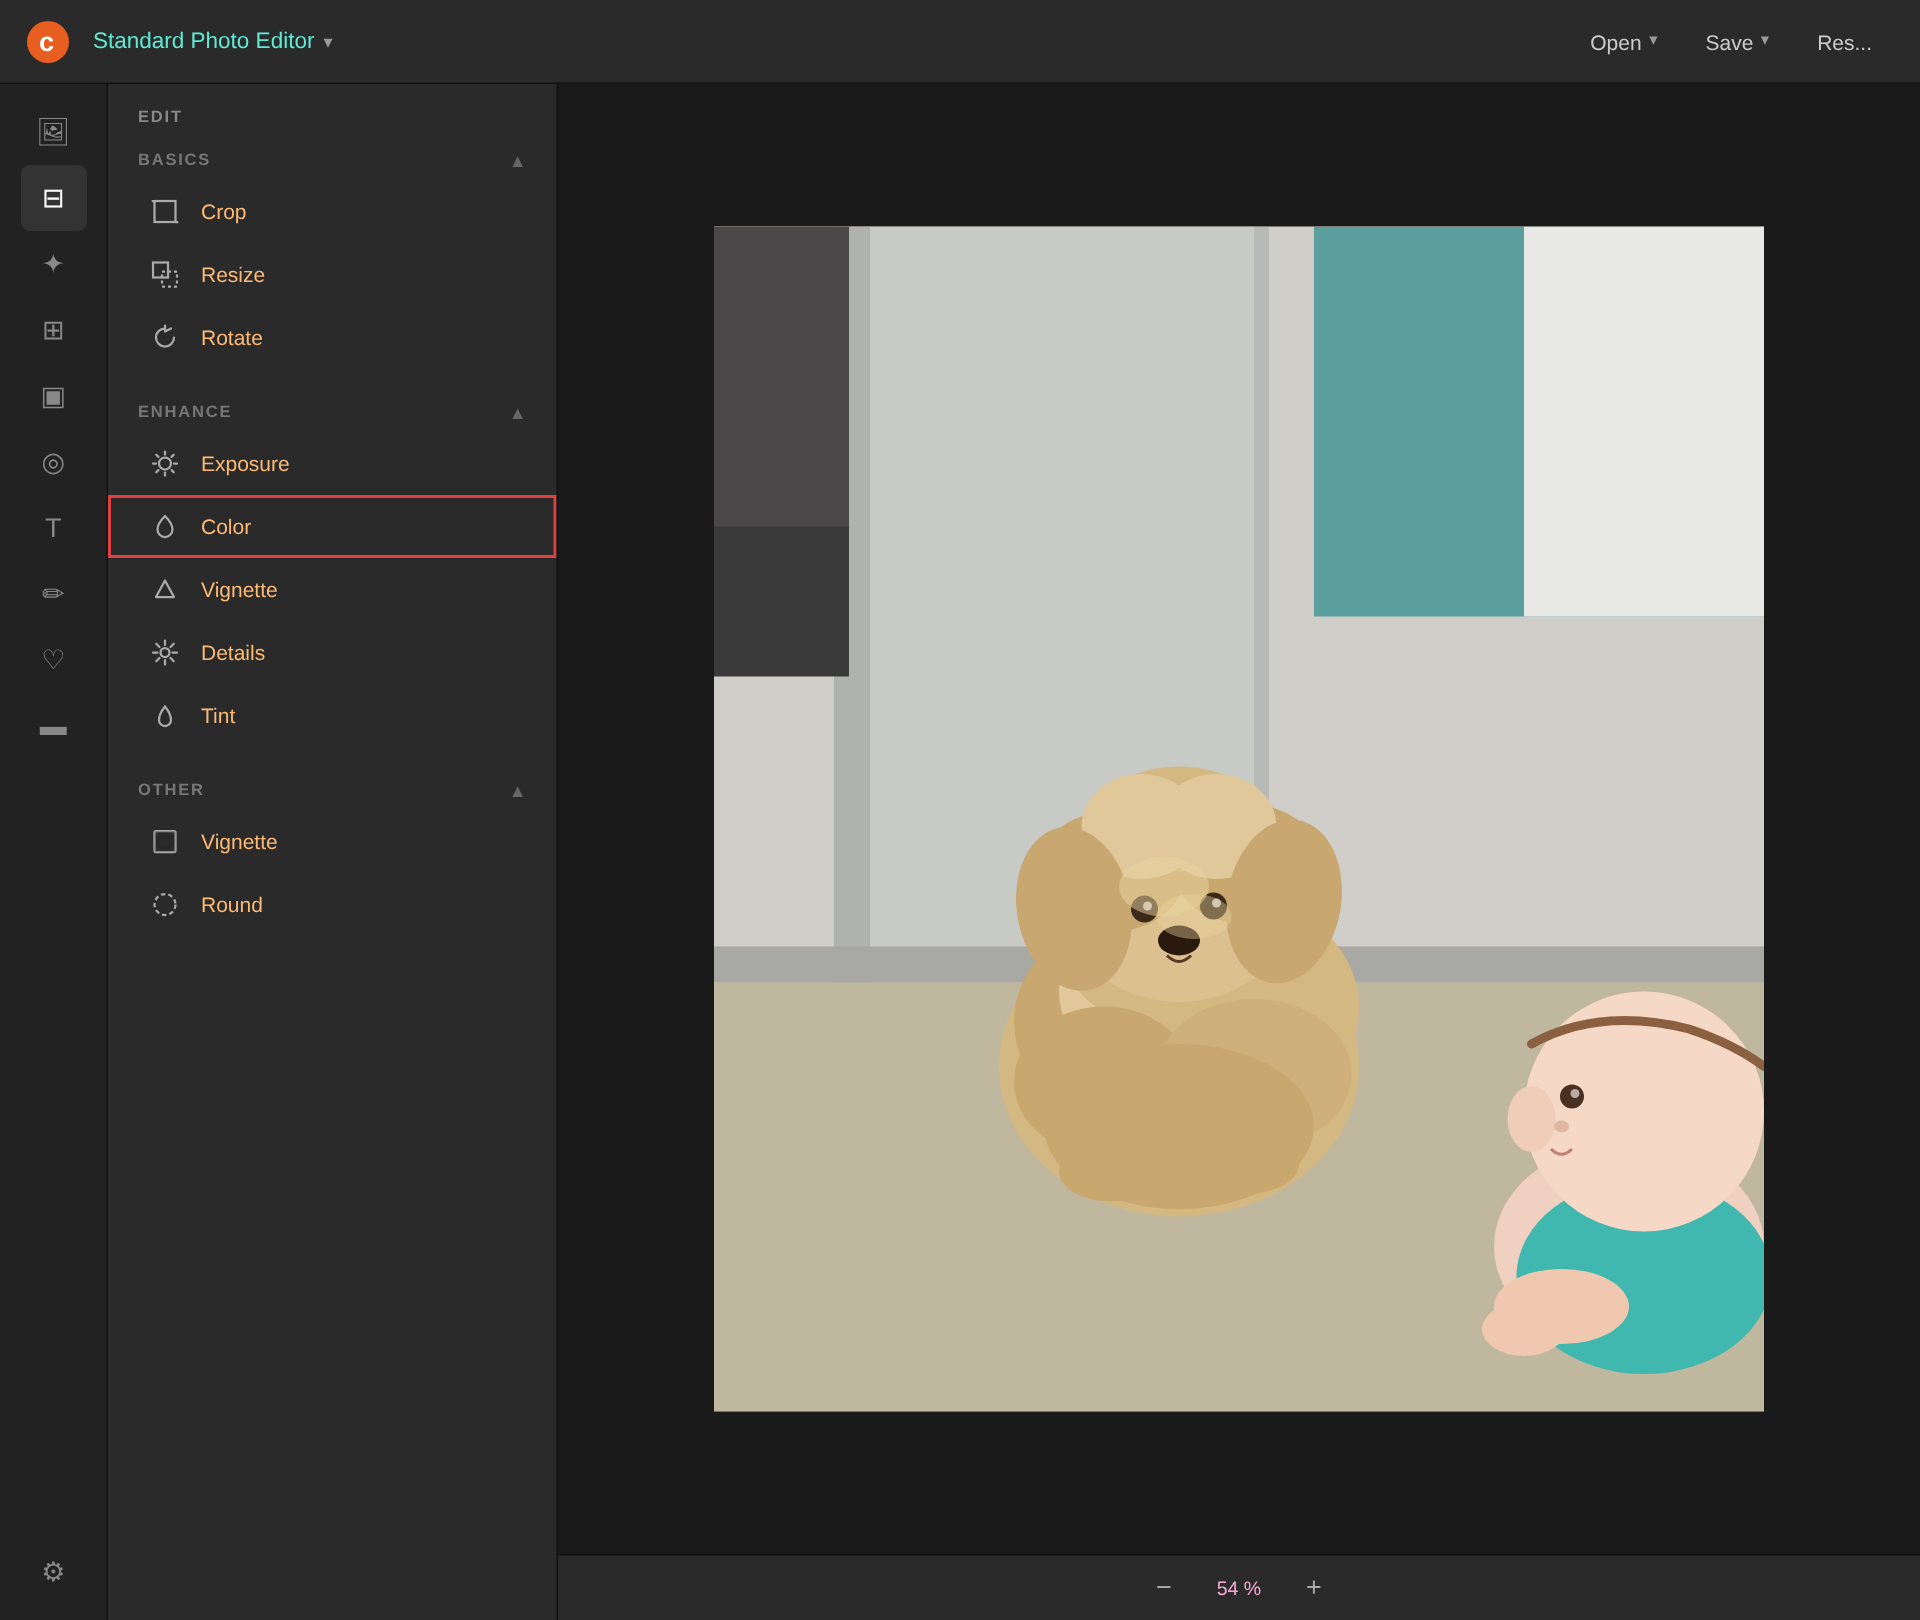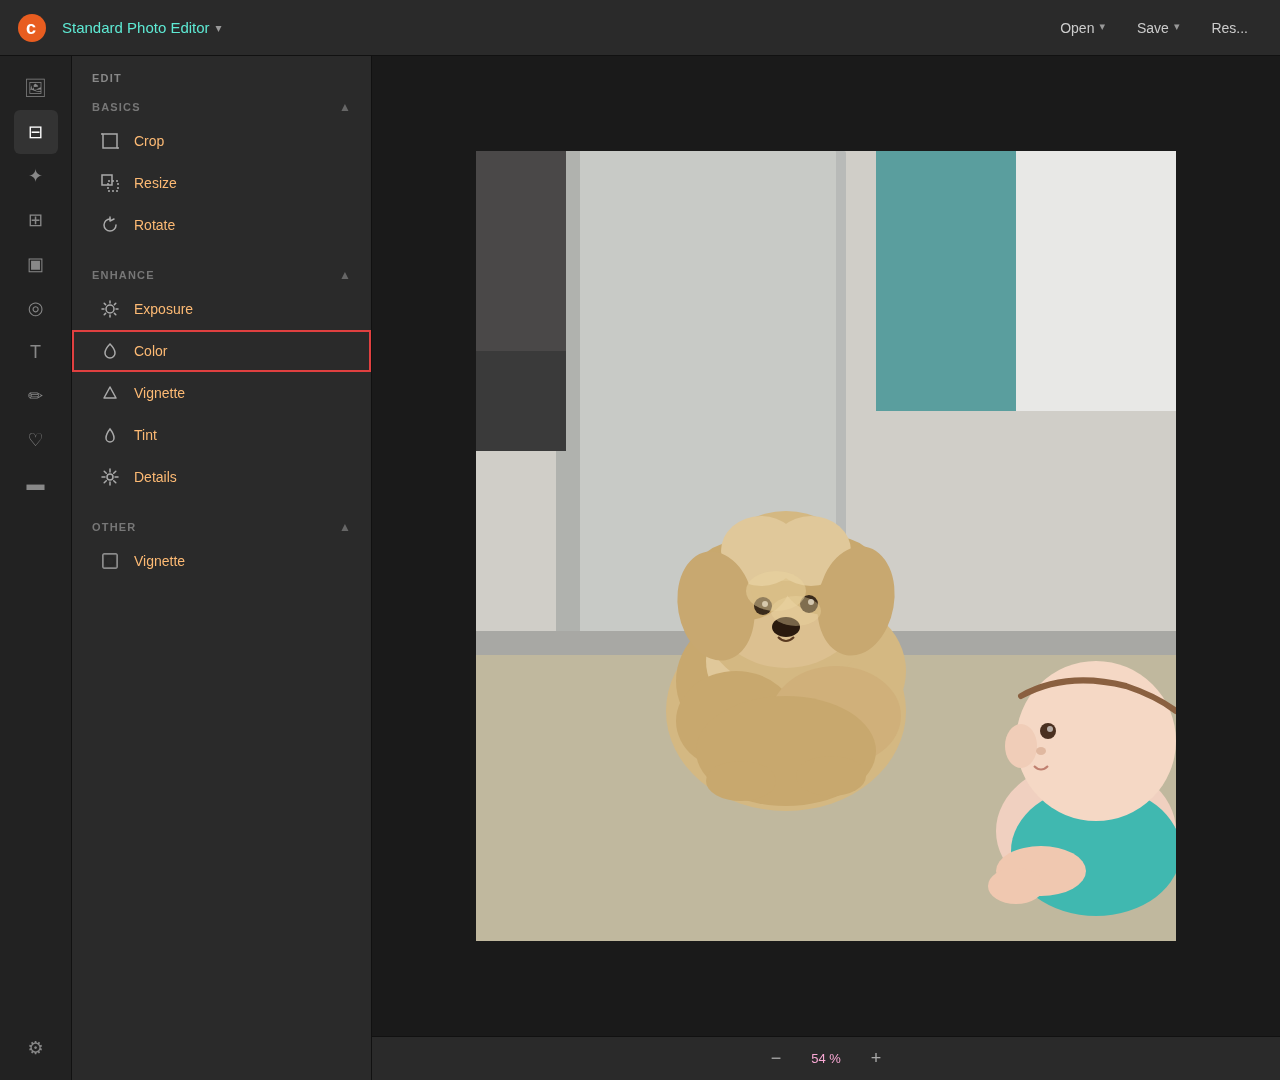--- a/index.html
+++ b/index.html
@@ -364,42 +364,42 @@
             <polygon points="9,3 15,14 3,14" stroke="#aaa" stroke-width="1.5" fill="none" stroke-linejoin="round"></polygon>
             <line x1="9" y1="7" x2="9" y2="11" stroke="none"></line>
           </svg>
         </div>
         <span class="menu-item-label">Vignette</span>
       </div>
 
       <div class="menu-item">
         <div class="menu-item-icon">
           <svg width="18" height="18" viewBox="0 0 18 18" fill="none">
-            <path d="M9 3 C9 3 5 8 5 12 a4 4 0 0 0 8 0 C13 8 9 3 9 3z" stroke="#aaa" stroke-width="1.5" fill="none"></path>
-          </svg>
-        </div>
-        <span class="menu-item-label">Tint</span>
-      </div>
-
-      <div class="menu-item">
-        <div class="menu-item-icon">
-          <svg width="18" height="18" viewBox="0 0 18 18" fill="none">
             <circle cx="9" cy="9" r="3" stroke="#aaa" stroke-width="1.5" fill="none"></circle>
             <line x1="9" y1="1" x2="9" y2="4" stroke="#aaa" stroke-width="1.5" stroke-linecap="round"></line>
             <line x1="9" y1="14" x2="9" y2="17" stroke="#aaa" stroke-width="1.5" stroke-linecap="round"></line>
             <line x1="1" y1="9" x2="4" y2="9" stroke="#aaa" stroke-width="1.5" stroke-linecap="round"></line>
             <line x1="14" y1="9" x2="17" y2="9" stroke="#aaa" stroke-width="1.5" stroke-linecap="round"></line>
             <line x1="3.2" y1="3.2" x2="5.3" y2="5.3" stroke="#aaa" stroke-width="1.5" stroke-linecap="round"></line>
             <line x1="12.7" y1="12.7" x2="14.8" y2="14.8" stroke="#aaa" stroke-width="1.5" stroke-linecap="round"></line>
             <line x1="14.8" y1="3.2" x2="12.7" y2="5.3" stroke="#aaa" stroke-width="1.5" stroke-linecap="round"></line>
             <line x1="5.3" y1="12.7" x2="3.2" y2="14.8" stroke="#aaa" stroke-width="1.5" stroke-linecap="round"></line>
           </svg>
         </div>
         <span class="menu-item-label">Details</span>
       </div>
+
+      <div class="menu-item">
+        <div class="menu-item-icon">
+          <svg width="18" height="18" viewBox="0 0 18 18" fill="none">
+            <path d="M9 3 C9 3 5 8 5 12 a4 4 0 0 0 8 0 C13 8 9 3 9 3z" stroke="#aaa" stroke-width="1.5" fill="none"></path>
+          </svg>
+        </div>
+        <span class="menu-item-label">Tint</span>
+      </div>
     </div>
 
     <div class="section-group">
       <div class="section-title-row">
         <span class="section-title">OTHER</span>
         <span class="section-collapse-icon">▲</span>
       </div>
 
       <div class="menu-item">
         <div class="menu-item-icon">
@@ -410,20 +410,28 @@
               <radialGradient id="vign" cx="50%" cy="50%" r="70%">
                 <stop offset="30%" stop-color="transparent"></stop>
                 <stop offset="100%" stop-color="#555"></stop>
               </radialGradient>
             </defs>
           </svg>
         </div>
         <span class="menu-item-label">Vignette</span>
       </div>
 
+      <div class="menu-item">
+        <div class="menu-item-icon">
+          <svg width="18" height="18" viewBox="0 0 18 18" fill="none">
+            <circle cx="9" cy="9" r="7" stroke="#aaa" stroke-width="1.5" fill="none" stroke-dasharray="3,2"></circle>
+          </svg>
+        </div>
+        <span class="menu-item-label">Round</span>
+      </div>
     </div>
   </div>
 
   <div class="canvas-area">
     <div class="canvas-content">
 
       <div class="photo-canvas">
         <svg width="700" height="790" viewBox="0 0 700 790" xmlns="http://www.w3.org/2000/svg">
 
           <rect width="700" height="790" fill="#c8bfaa"></rect>

